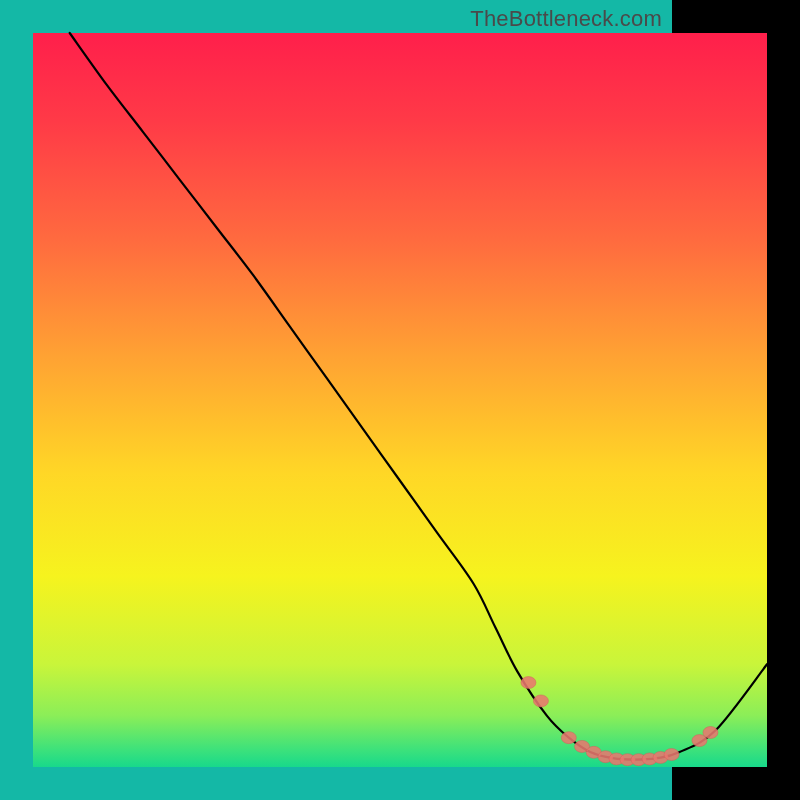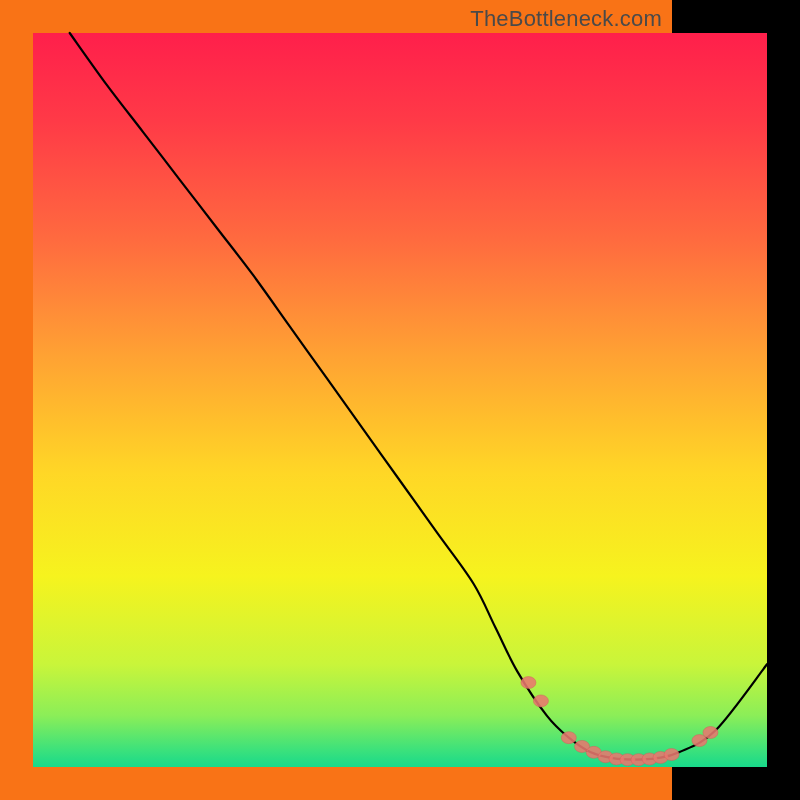--- a/index.html
+++ b/index.html
@@ -8,21 +8,21 @@
     width: 800px;
     height: 800px;
     background: #000;
     overflow: hidden;
     font-family: Arial, Helvetica, sans-serif;
   }
   .frame {
     position: relative;
     width: 672px;
     height: 800px;
-    background: #f97316;
+    background: #14b8a6;
   }
   .watermark {
     position: absolute;
     top: 6px;
     right: 10px;
     color: #4a4a4a;
     font-size: 22px;
     font-weight: 500;
     letter-spacing: 0.2px;
     user-select: none;

